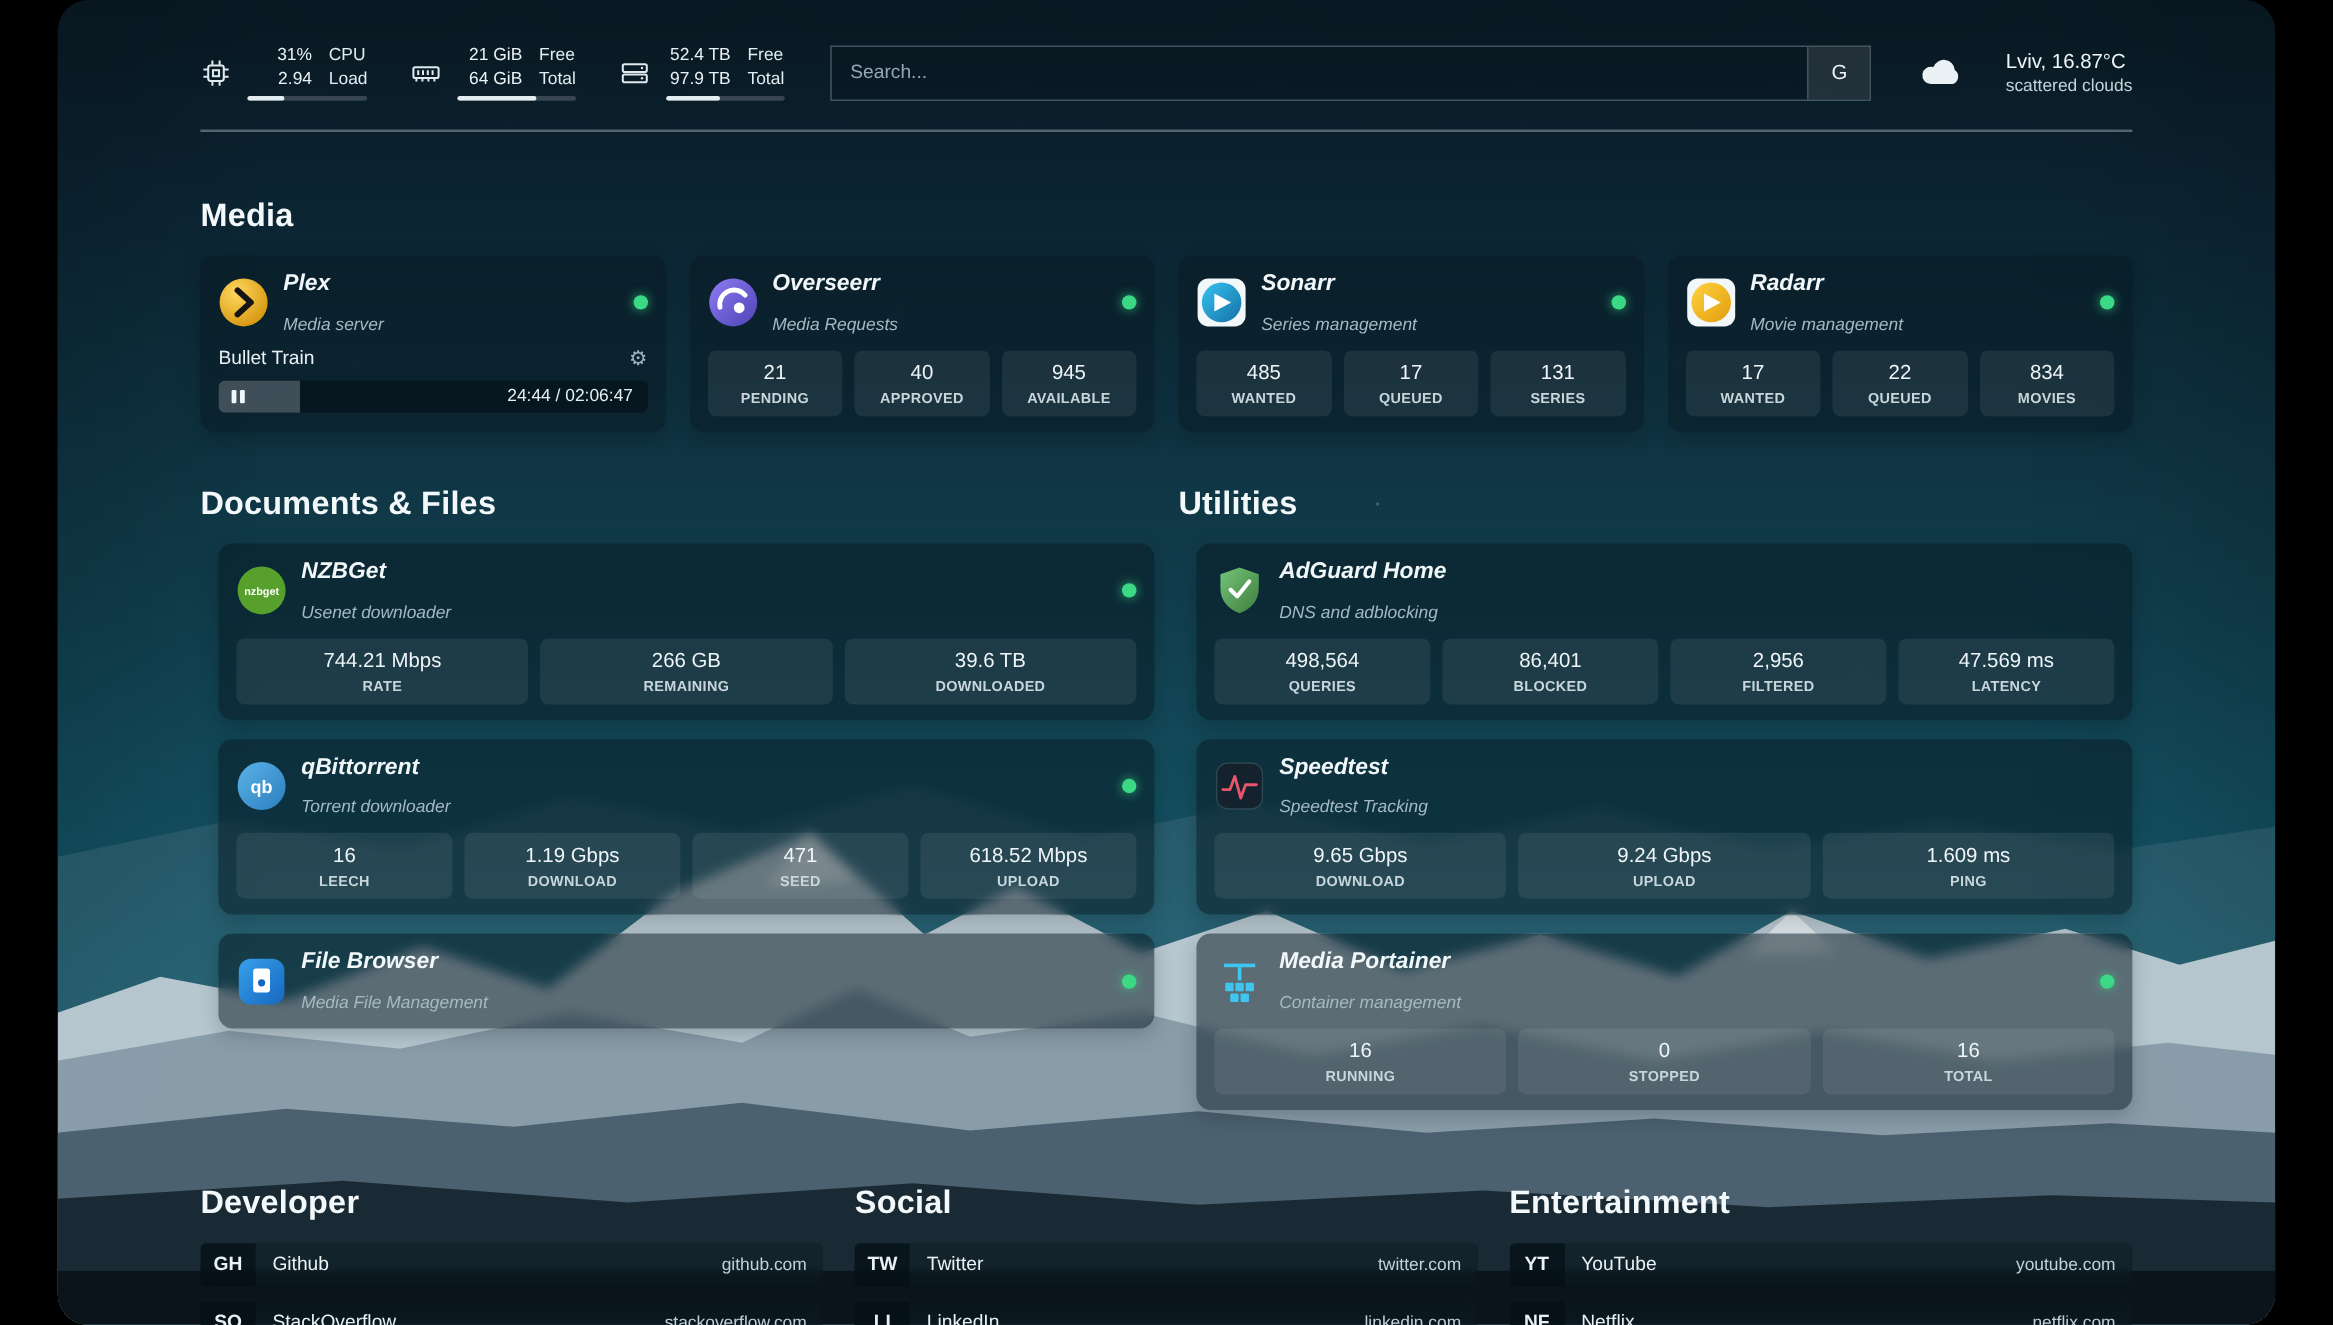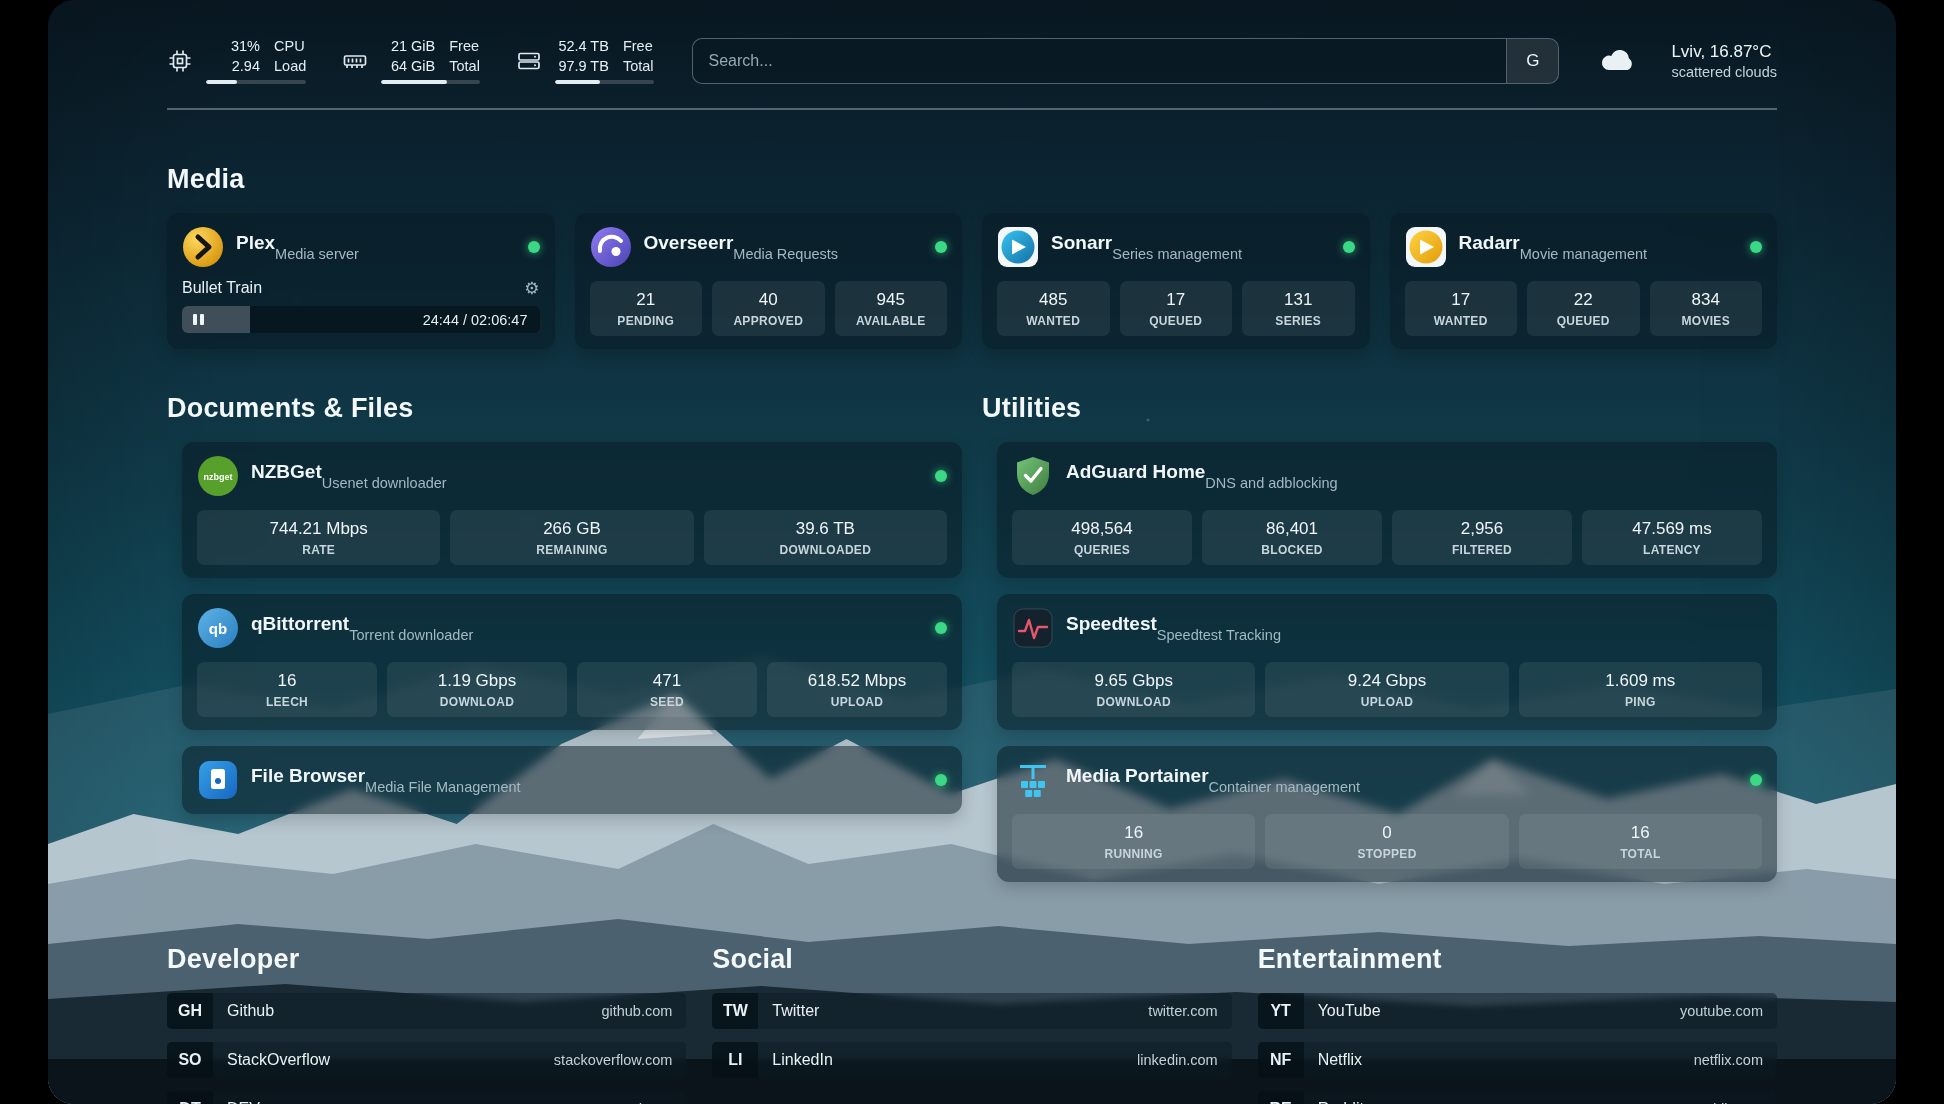--- a/index.html
+++ b/index.html
@@ -39,21 +39,21 @@
   .sysbody { display:flex; flex-direction:column; gap:6px; }
   .sysrows { display:flex; gap:14px; }
   .syscol { display:flex; flex-direction:column; gap:3px; font-size:14.5px; color:#eaf2f5; line-height:1.12; }
   .syscol.values { align-items:flex-end; min-width:54px; }
   .syscol.labels { color:#e2ecf1;justify-content:space-between; }
   .sysbar { height:4px; background:rgba(255,255,255,.18); border-radius:2px; overflow:hidden; }
   .sysbar .fill { height:100%; background:#e4edf2; border-radius:2px; }
 
   .search { flex:1; display:flex; align-items:stretch; height:46px;
             background:rgba(10,24,32,.55); border:1px solid rgba(170,192,202,.45);
-            border-radius:10px; overflow:hidden; }
+            border-radius:0; overflow:hidden; }
   .search input { flex:1; background:transparent; border:none; outline:none; padding:0 16px;
                   color:#e9f1f4; font-size:16px; font-family:"Liberation Sans", sans-serif; }
   .search input::placeholder { color:#94a9b3; }
   .gbtn { width:52px; display:flex; align-items:center; justify-content:center;
           background:rgba(255,255,255,.10); border-left:1px solid rgba(170,192,202,.35);
           color:#eff5f8; font-size:17px; cursor:pointer; }
 
   .weather { display:flex; align-items:center; gap:30px; }
   .wtext { display:flex; flex-direction:column; gap:2px; }
   .wloc { font-size:17px; color:#f0f6f8; }
@@ -62,21 +62,21 @@
   
   .section-title { font-size:27px; font-weight:700; color:#f3f8fa; margin:0 0 18px 0; letter-spacing:.2px; }
   .media-section { margin-top:54px; }
   .media-grid { display:grid; grid-template-columns:repeat(4,1fr); gap:20px; }
 
   .card { background:rgba(8,25,34,.52); border-radius:12px; padding:13px 15px;
           box-shadow:0 6px 16px rgba(0,0,0,.18); backdrop-filter:blur(5px);
           display:flex; flex-direction:column; cursor:pointer; }
   .card-head { display:flex; align-items:center; gap:12px; }
   .svc-icon { width:42px; height:42px; flex:0 0 auto; display:flex; align-items:center; justify-content:center; }
-  .head-text { display:flex; flex-direction:row; }
+  .head-text { display:flex; flex-direction:column;font-style:italic; }
   .svc-name { font-size:19px; font-weight:600; color:#f1f7f9; line-height:1.2; }
   .svc-desc { font-size:14.5px; color:#a4b9c3; margin-top:14px; }
   .status-dot { width:12px; height:12px; border-radius:50%; background:#3bd985;
                 margin-left:auto; box-shadow:0 0 9px rgba(59,217,133,.75); flex:0 0 auto; }
 
   .stat-row { display:flex; gap:10px; margin-top:auto; padding-top:13px; }
   .stat { flex:1; background:rgba(255,255,255,.075); border-radius:7px; padding:9px 4px 8px; text-align:center; }
   .stat .v { font-size:17px; color:#eff5f8; }
   .stat .l { font-size:12px; font-weight:700; color:#c8d6dc; margin-top:4px; letter-spacing:.3px; }
 

